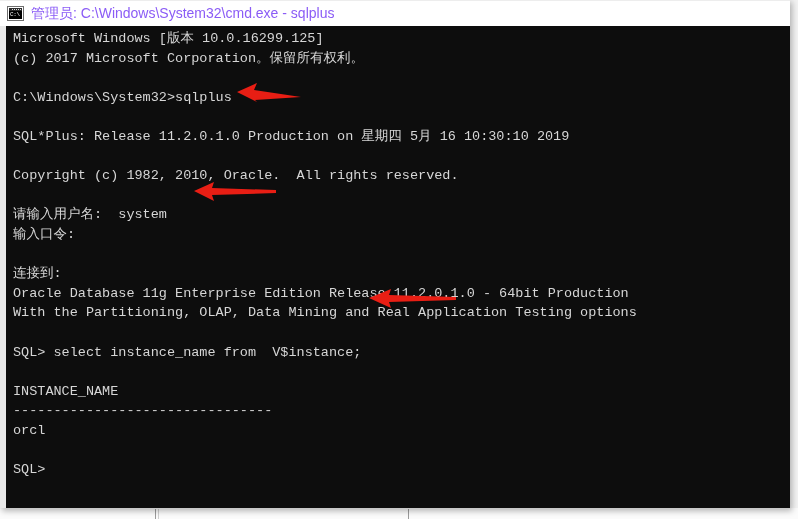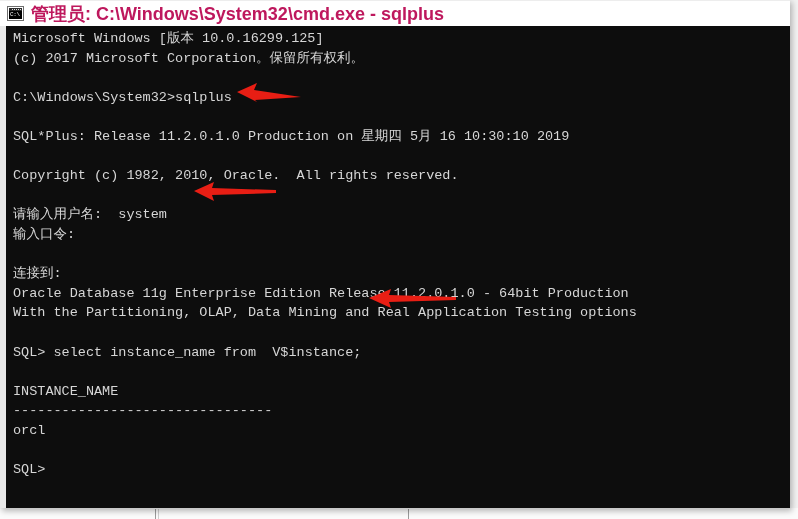--- a/index.html
+++ b/index.html
@@ -97,24 +97,23 @@
     font-size: 6px;
     line-height: 8px;
     letter-spacing: -0.4px;
     text-align: left;
     padding-left: 1px;
     box-sizing: border-box;
     overflow: hidden;
   }
   #titlebar .tb-title {
     font-family: "Liberation Sans", sans-serif;
-    font-size: 18px;
-    color: #be185d;
+    font-size: 14px;
+    color: #8b5cf6;
     white-space: nowrap;
-    font-weight: bold;
   }
 
   
   #terminal {
     position: absolute;
     left: 0;
     top: 26px;
     width: 784px;
     height: 482px;
     background: #0d0d0d;

